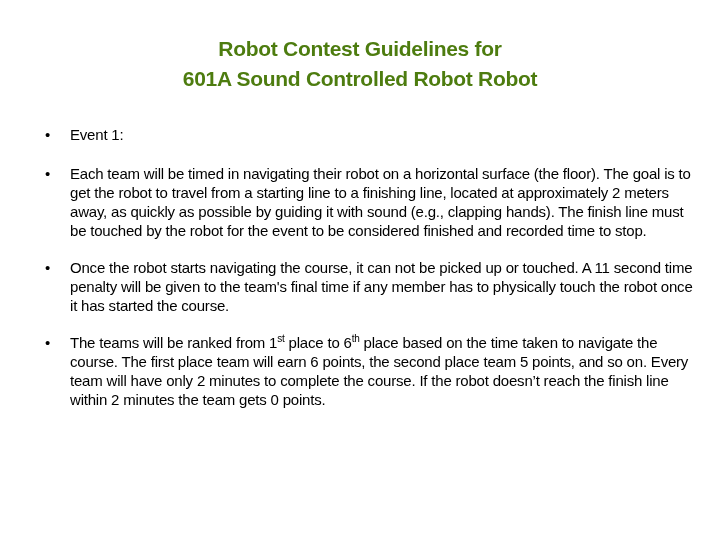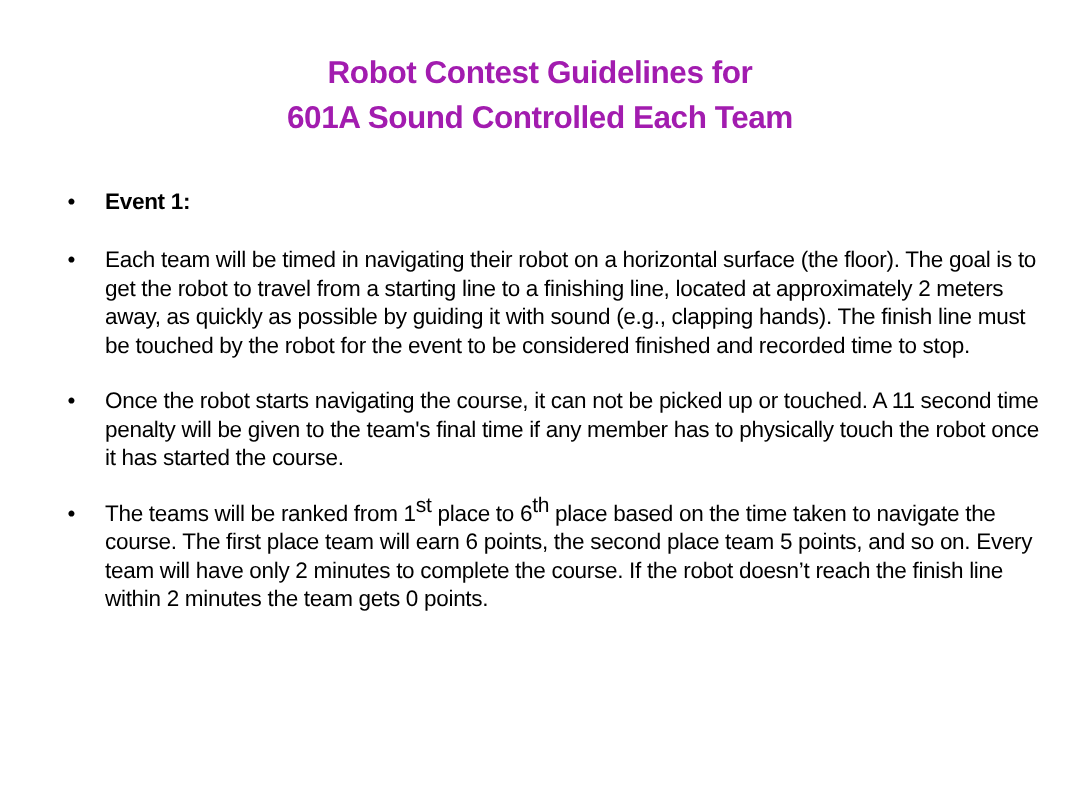--- a/index.html
+++ b/index.html
@@ -1,31 +1,31 @@
 <!DOCTYPE html>
 <html><head>
 <meta charset="utf-8">
 <style>
   html, body { margin:0; padding:0; }
   body { width:720px; height:540px; background:#ffffff; position:relative; overflow:hidden;
          font-family:"Liberation Sans", sans-serif; }
   .title { position:absolute; left:0; top:34px; width:720px; text-align:center;
-           color:#a21caf; font-weight:bold; font-size:21px; line-height:30px; letter-spacing:-0.3px; }
+           color:#4d7c0f; font-weight:bold; font-size:21px; line-height:30px; letter-spacing:-0.3px; }
   .body { position:absolute; left:45px; top:125px; width:650px; color:#000; font-size:15px; line-height:19px; }
   .item { position:relative; padding-left:25px; margin-bottom:18px; letter-spacing:-0.2px; }
   .bullet { position:absolute; left:0; top:0; }
-  .bold { font-weight:bold; }
-  sup { font-size:14px; line-height:0; vertical-align:6px; }
+  .bold { font-weight:normal; }
+  sup { font-size:10px; line-height:0; vertical-align:6px; }
 </style>
 </head>
 <body>
 
 <div class="title">
   <div>Robot Contest Guidelines for</div>
-  <div>601A Sound Controlled Each Team</div>
+  <div>601A Sound Controlled Robot Robot</div>
 </div>
 
 <div class="body">
   <div class="item" style="margin-bottom:20px;">
     <span class="bullet">•</span>
     <span class="bold">Event 1:</span>
   </div>
   <div class="item">
     <span class="bullet">•</span>
     <span>Each team will be timed in navigating their robot on a horizontal surface (the floor). The goal is to get the robot to travel from a starting line to a finishing line, located at approximately 2 meters away, as quickly as possible by guiding it with sound (e.g., clapping hands). The finish line must be touched by the robot for the event to be considered finished and recorded time to stop.</span>

